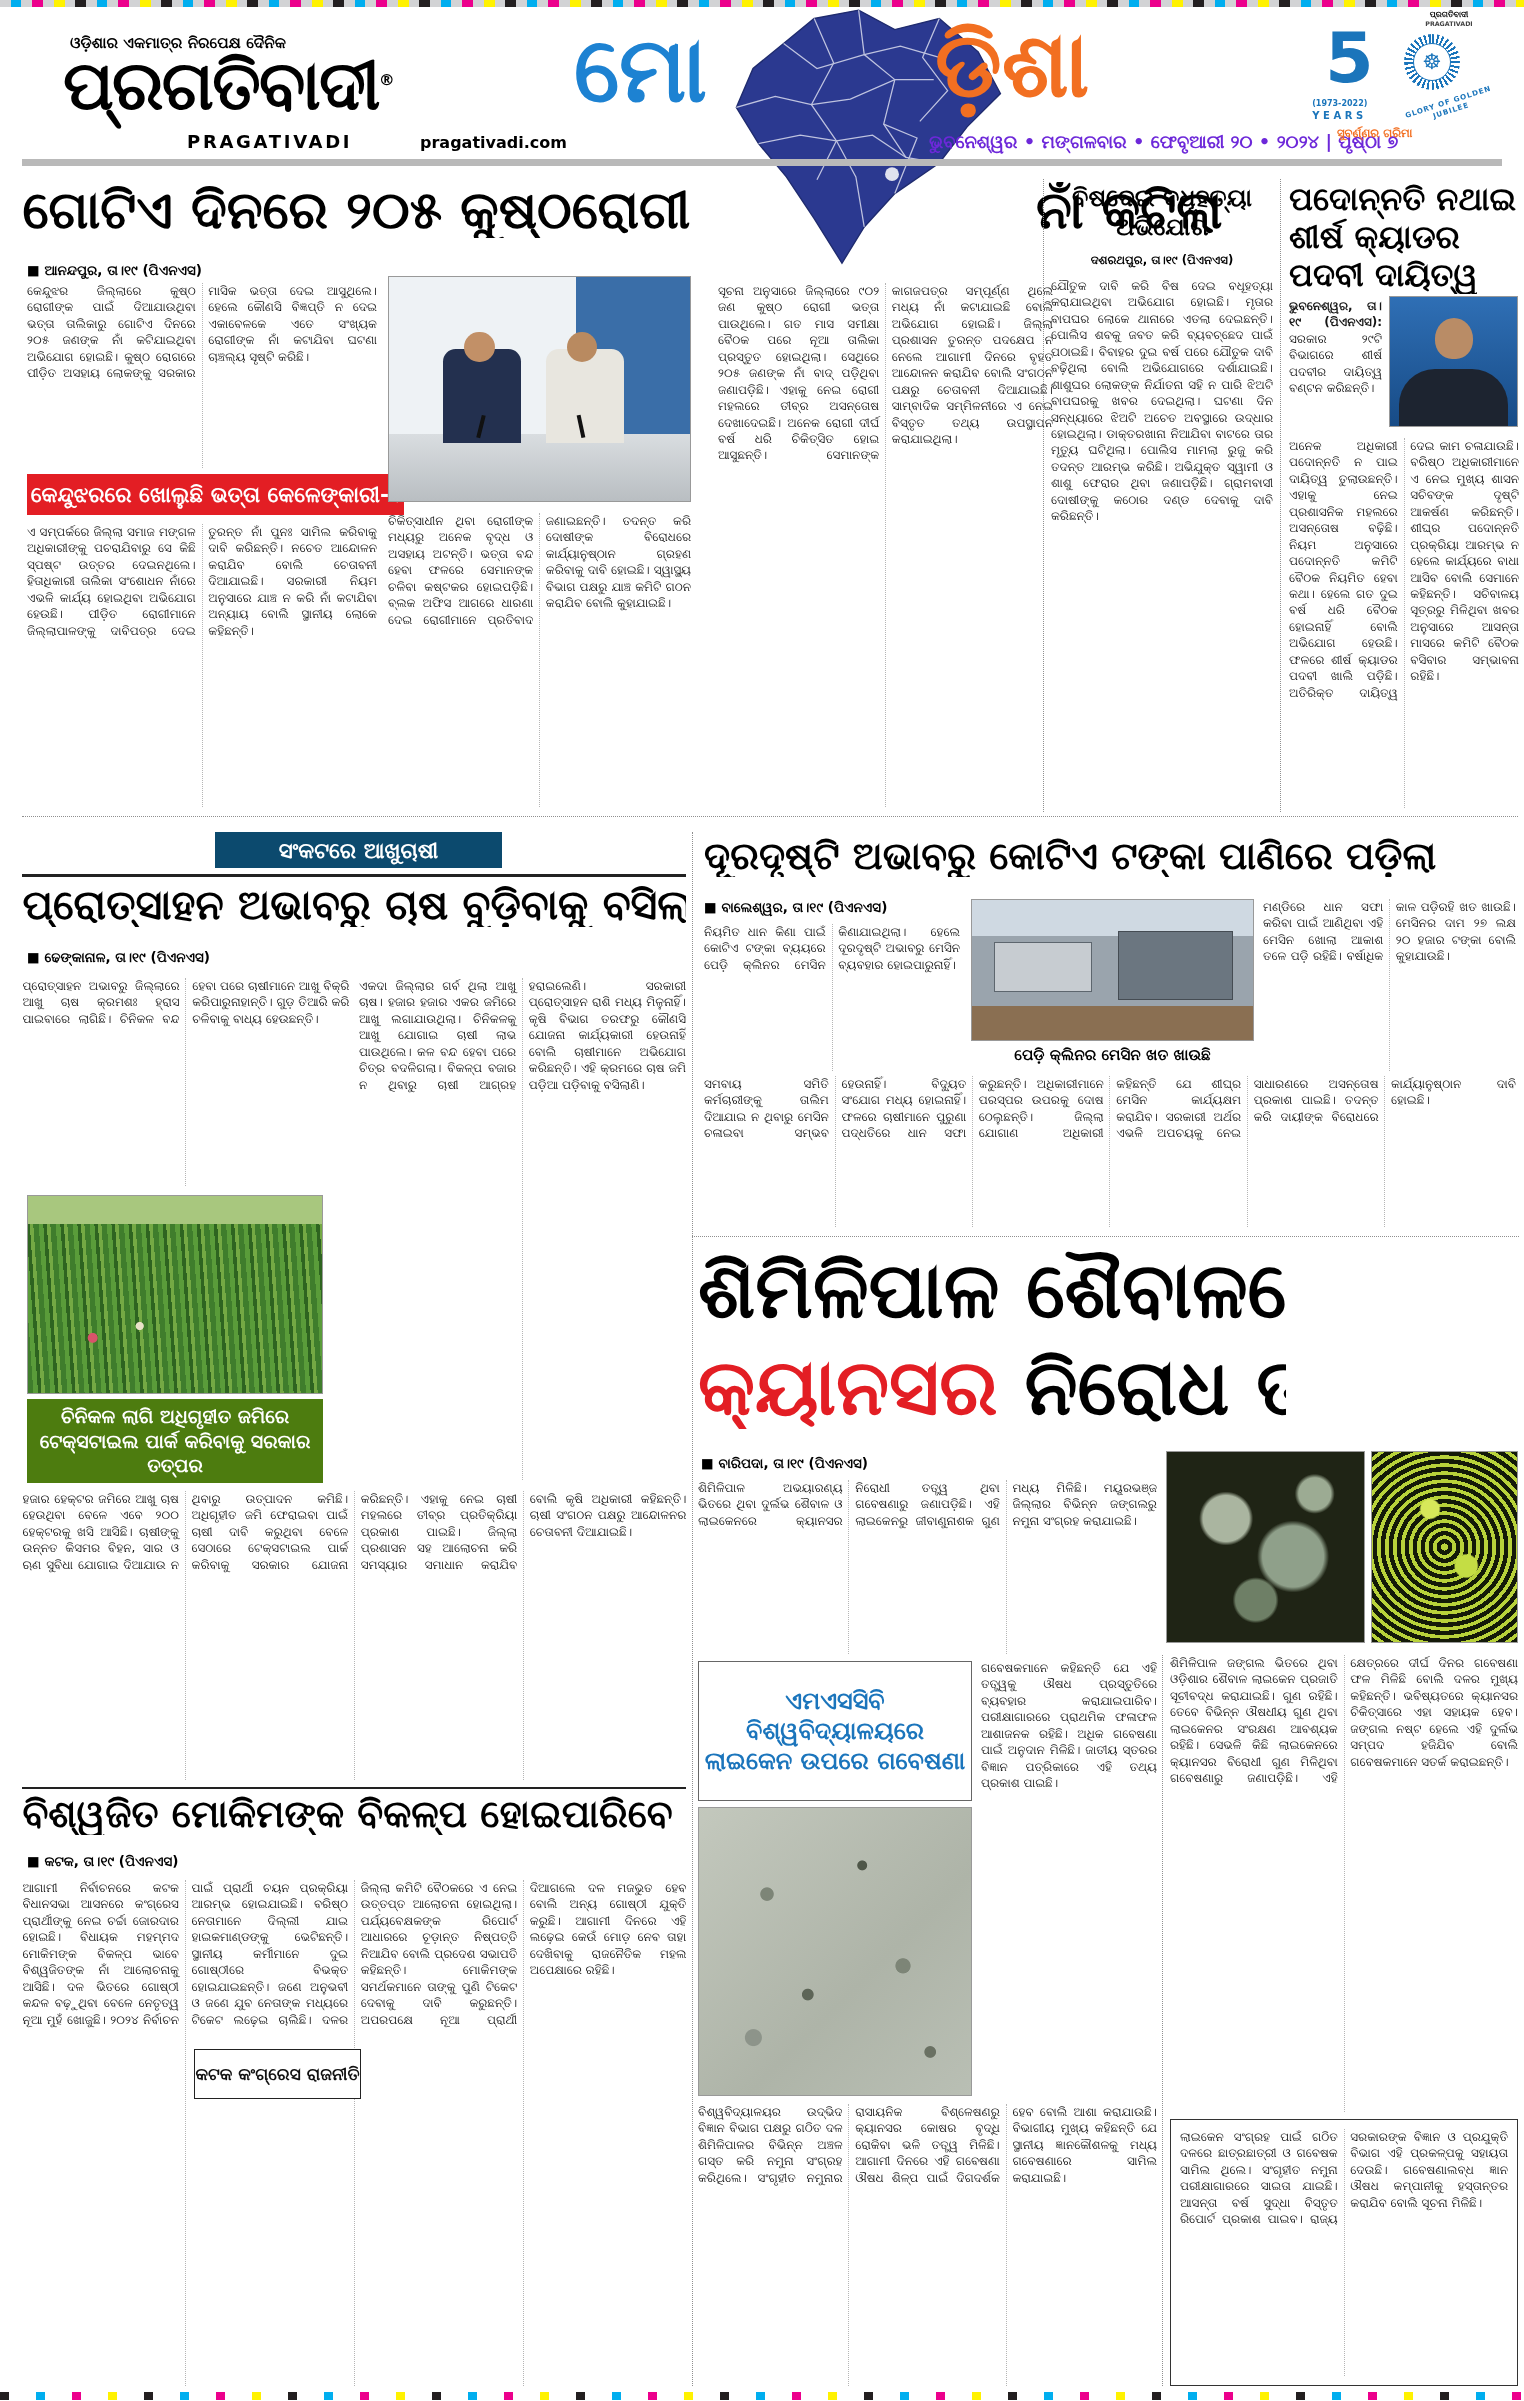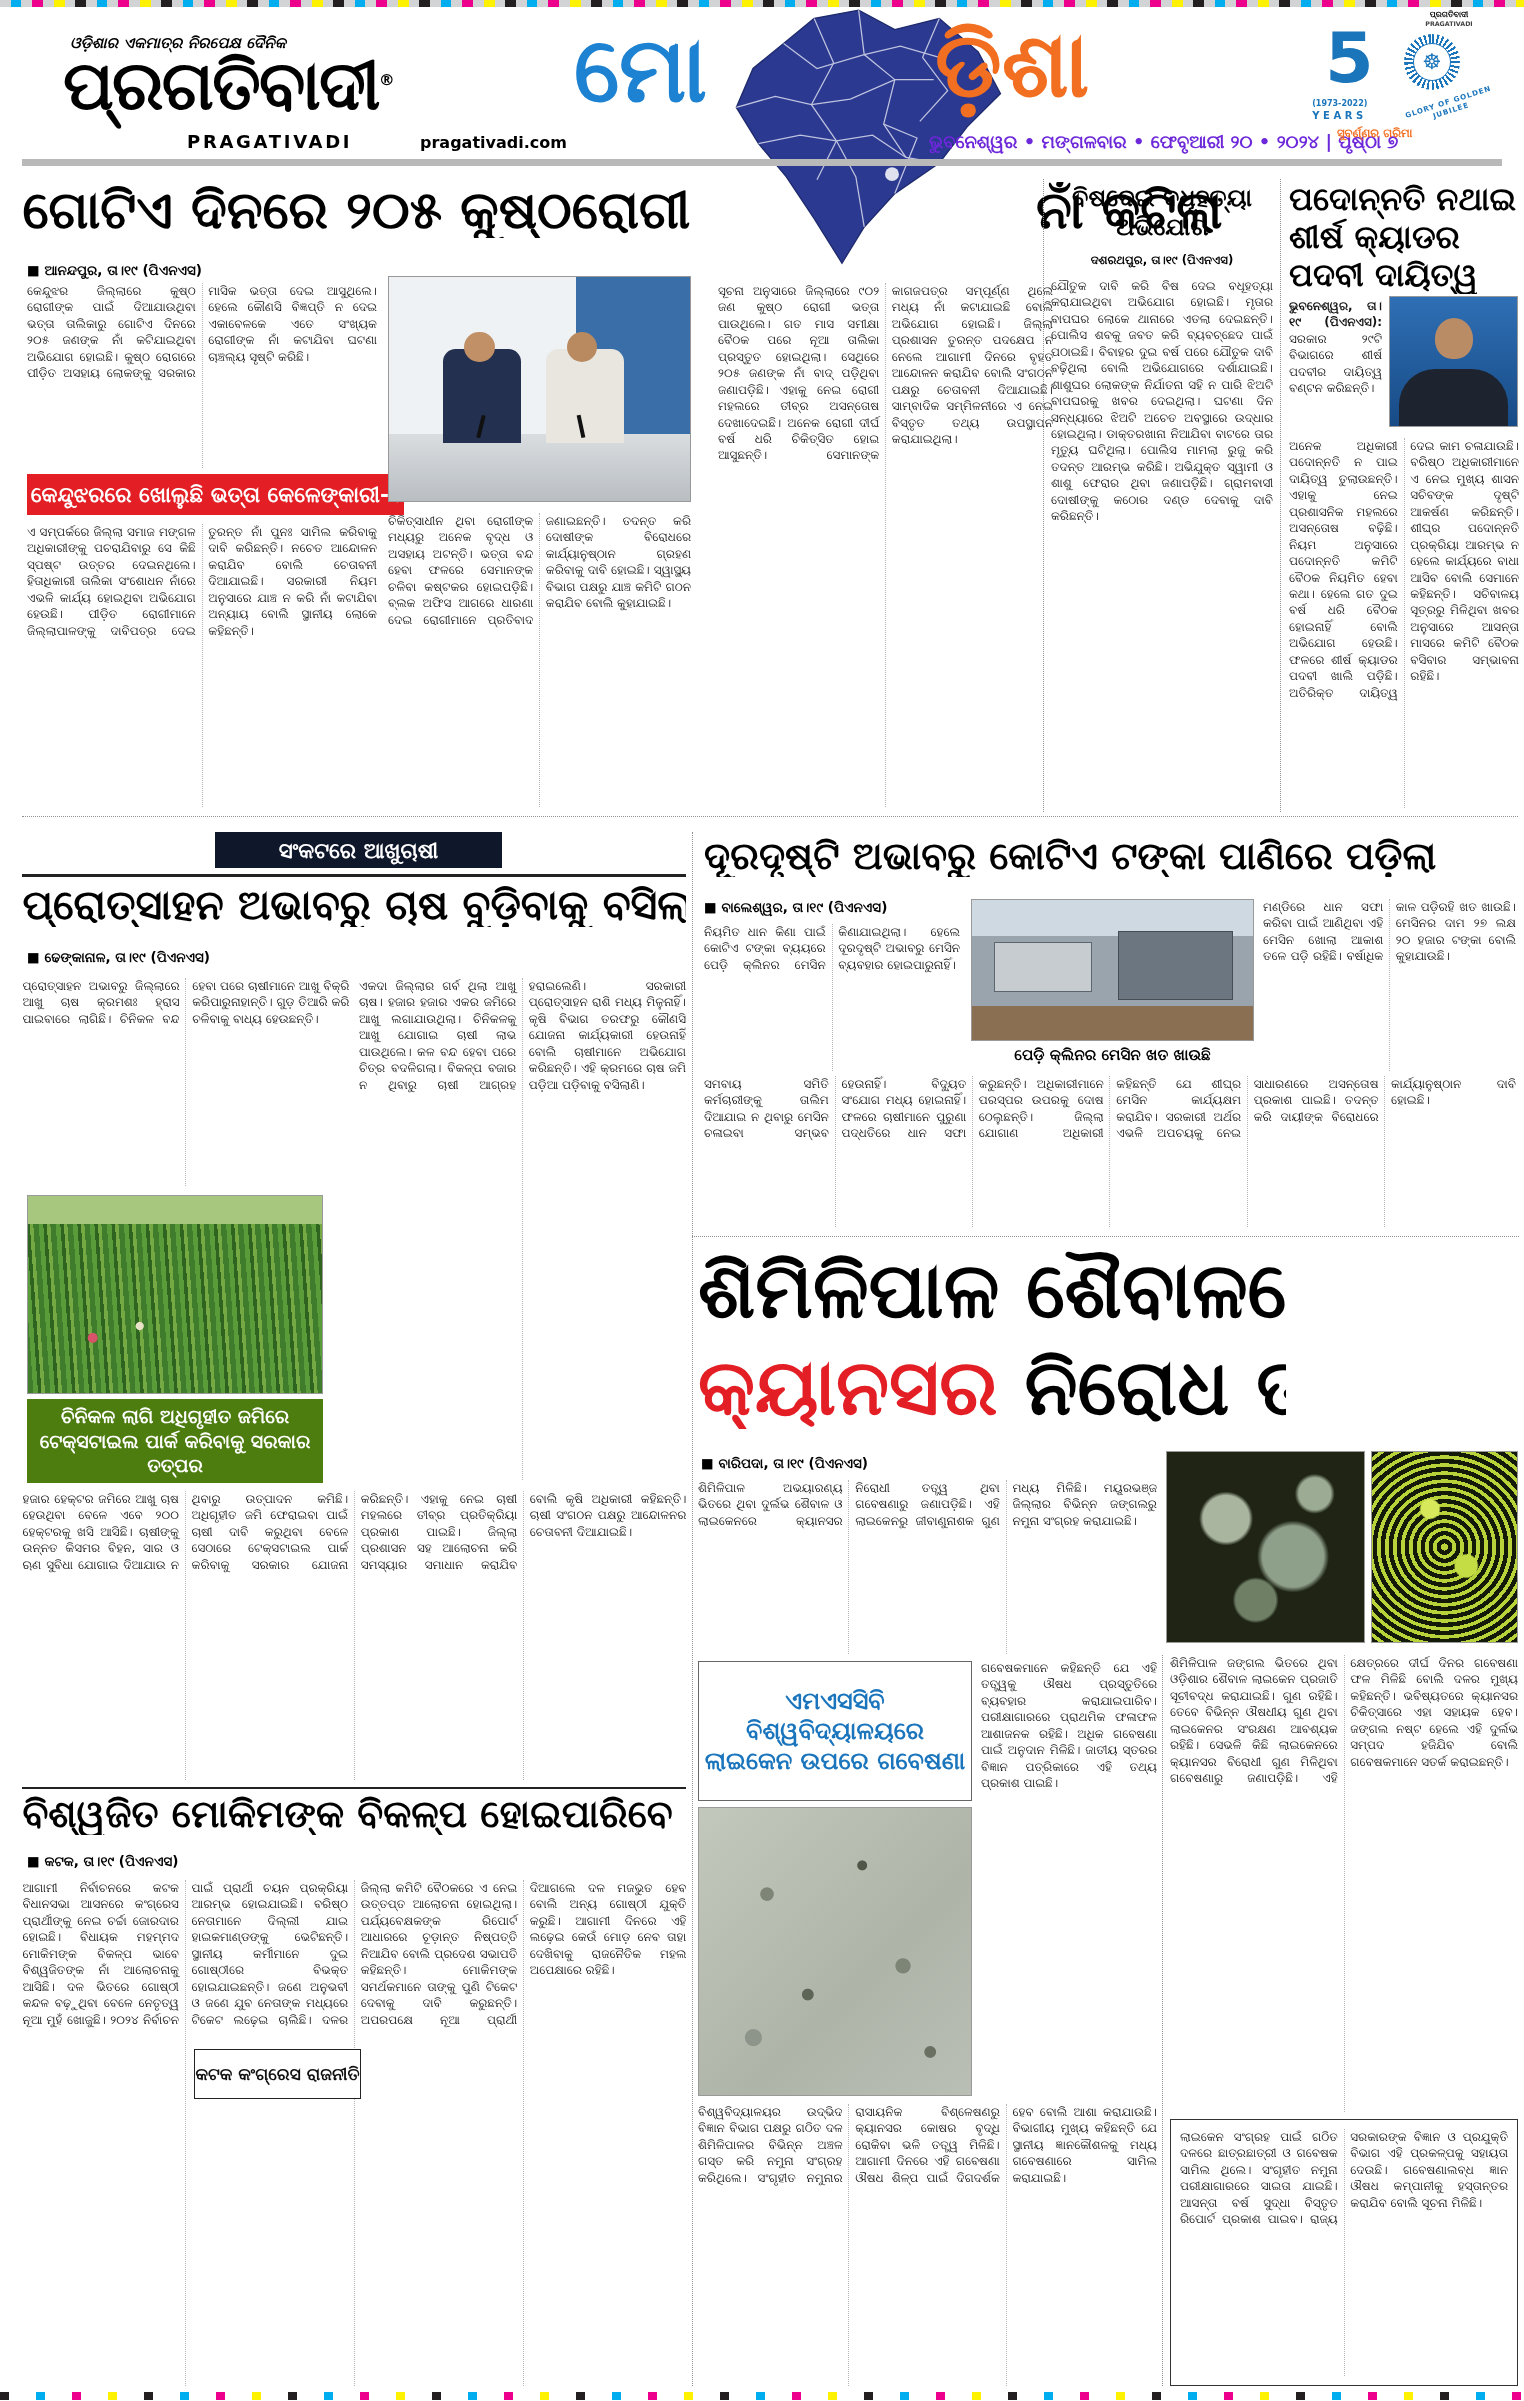--- a/index.html
+++ b/index.html
@@ -5,21 +5,21 @@
   html,body{margin:0;padding:0;background:#ffffff;}
   #canvas{position:relative;width:1525px;height:2401px;background:#ffffff;overflow:hidden;
           font-family:"DejaVu Sans","Liberation Sans",sans-serif;color:#111;}
   .abs{position:absolute;}
   
   #topbar{left:0;top:0;width:1525px;height:7.2px;
     background:repeating-linear-gradient(90deg,#d2d3d5 0 10.8px,#00aeef 10.8px 21.5px,#d2d3d5 21.5px 32px,#ec008c 32px 43px,#d2d3d5 43px 54px,#fff200 54px 65px,#d2d3d5 65px 75px,#231f20 75px 86px);}
   #botbar{left:0;top:2392px;width:1525px;height:8px;
     background:repeating-linear-gradient(90deg,#231f20 0 9px,#ffffff 9px 36px,#00aeef 36px 45px,#ffffff 45px 72px,#ec008c 72px 81px,#ffffff 81px 108px,#fff200 108px 117px,#ffffff 117px 144px);}
   
-  .mast-tagline{font-size:15.2px;font-weight:bold;color:#000;font-style:italic;}
+  .mast-tagline{font-size:15.2px;font-weight:bold;color:#000;}
   .mast-logo{font-size:68px;font-weight:bold;color:#000;line-height:1;letter-spacing:-1.8px;white-space:nowrap;}
   .mast-logo sup{font-size:16px;}
   .mast-sub{font-size:18px;font-weight:bold;letter-spacing:2.7px;color:#000;}
   .mast-web{font-size:16px;font-weight:bold;color:#000;}
   .mo{font-size:90px;font-weight:bold;color:#1d82d2;line-height:1;}
   .odisha{font-size:90px;font-weight:bold;color:#f26f21;line-height:1;white-space:nowrap;}
   .dateline{font-size:18px;font-weight:bold;color:#6d28d9;white-space:nowrap;}
   .grayrule{background:#b9b9b9;}
   
   .jub{font-family:"DejaVu Sans",sans-serif;color:#1b75bb;}
@@ -41,21 +41,21 @@
   .body-text{font-size:12px;line-height:1.37;text-align:justify;color:#151515;overflow:hidden;height:100%;}
   .c2{column-count:2;column-gap:12.6px;column-rule:0.9px dotted #b5b5b5;}
   .c3{column-count:3;column-gap:12.6px;column-rule:0.9px dotted #b5b5b5;}
   .c4{column-count:4;column-gap:12.6px;column-rule:0.9px dotted #b5b5b5;}
   .c6{column-count:6;column-gap:12.6px;column-rule:0.9px dotted #b5b5b5;}
   .vdiv{border-left:0.9px dotted #8f8f8f;width:0;}
   .hdiv{border-top:0.9px dotted #8f8f8f;height:0;}
   .solidrule{background:#222;}
   
   .kicker-red{background:#e31e24;color:#fff;font-weight:bold;font-size:21.5px;display:flex;align-items:center;justify-content:center;overflow:hidden;white-space:nowrap;}
-  .kicker-black{background:#0f172a;color:#fff;font-weight:bold;font-size:21.5px;display:flex;align-items:center;justify-content:center;overflow:hidden;white-space:nowrap;}
+  .kicker-black{background:#0c4a6e;color:#fff;font-weight:bold;font-size:21.5px;display:flex;align-items:center;justify-content:center;overflow:hidden;white-space:nowrap;}
   .box-teal{background:#4d7c0f;color:#fff;font-weight:bold;font-size:19px;text-align:center;display:flex;align-items:center;justify-content:center;line-height:1.3;padding:3.6px 7.2px;box-sizing:border-box;}
   .box-blue{border:0.9px solid #666;background:#fff;color:#1b75bc;font-weight:bold;font-size:24px;text-align:center;display:flex;align-items:center;justify-content:center;line-height:1.25;padding:5.4px;box-sizing:border-box;overflow:hidden;}
   .box-outline{border:1.8px solid #333;background:#fff;}
   .subhead-box{border:1.8px solid #222;background:#fff;font-size:17px;font-weight:bold;text-align:center;display:flex;align-items:center;justify-content:center;padding:3.6px;box-sizing:border-box;white-space:nowrap;overflow:hidden;}
   .caption{font-size:15.2px;font-weight:bold;text-align:center;color:#000;}
   .red{color:#e31e24;}
   
   .photo{overflow:hidden;border:0.9px solid #999;box-sizing:border-box;}
   .ph-press{background:linear-gradient(90deg,#eef2f5 0 62%,#3a6ea8 62% 100%);}
   .ph-press .tbl{position:absolute;left:0;bottom:0;width:100%;height:30%;background:linear-gradient(#d9dde0,#b9bec2);}

